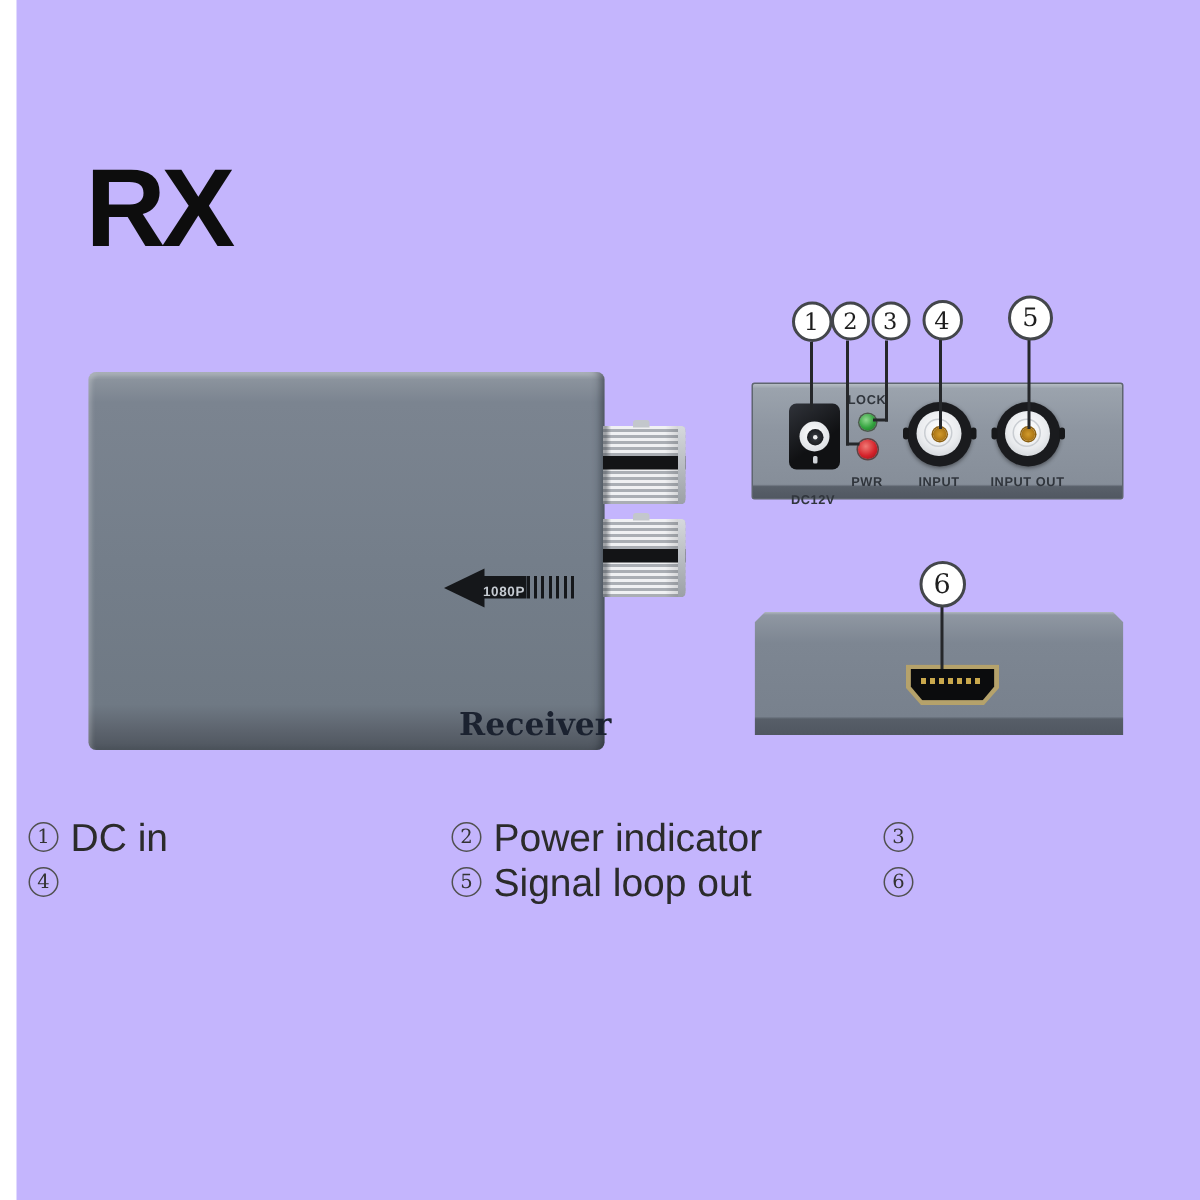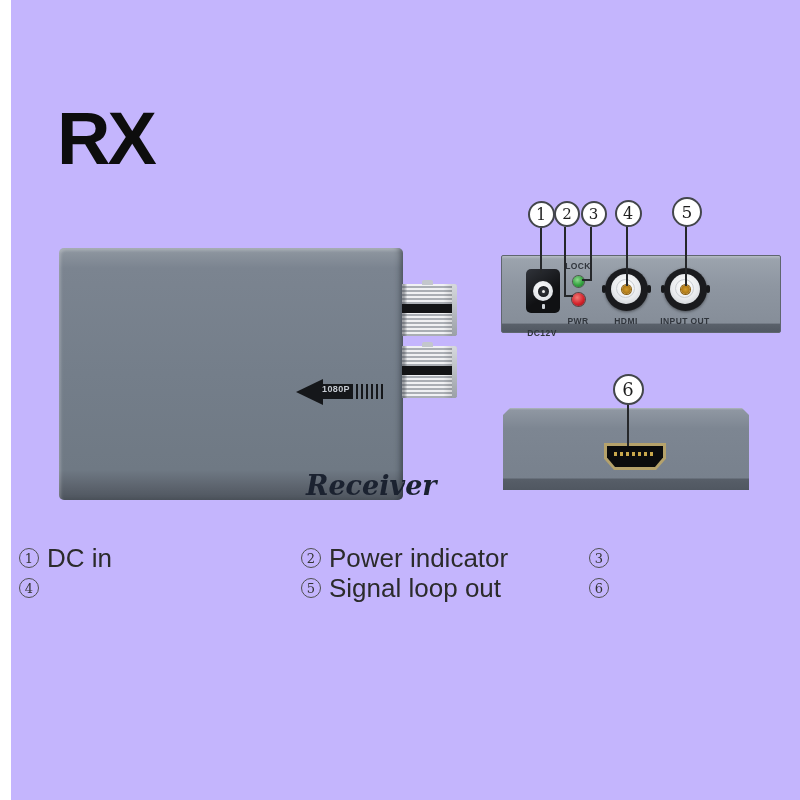--- a/index.html
+++ b/index.html
@@ -10,39 +10,39 @@
   .rx-title{position:absolute;left:46px;top:102px;font-size:74px;line-height:1;
             font-weight:900;letter-spacing:-3px;color:#0d0d0d;}
 
   
   .device{position:absolute;left:48px;top:248px;width:344px;height:252px;border-radius:5px;
           background:linear-gradient(180deg,#a3abb4 0%,#8b939d 2%,#7b8490 8%,#747e8a 50%,#6f7984 88%,#5c636d 95%,#4e555e 100%);
           box-shadow:inset -5px 0 6px -3px rgba(20,25,32,.55), inset 2px 2px 3px rgba(255,255,255,.22);}
   .arrow-head{position:absolute;left:285px;top:379px;width:0;height:0;
               border-right:27px solid #15171a;border-top:13px solid transparent;border-bottom:13px solid transparent;}
   .arrow-body{position:absolute;left:310px;top:384px;width:30px;height:15px;background:#15171a;
-              display:flex;align-items:flex-start;justify-content:center;}
+              display:flex;align-items:flex-end;justify-content:center;}
   .arrow-body span{font-size:9px;font-weight:bold;color:#c6cbd2;letter-spacing:.4px;}
   .arrow-tail{position:absolute;left:340px;top:384px;width:33px;height:15px;
               background:repeating-linear-gradient(90deg,#15171a 0 2px,rgba(0,0,0,0) 2px 5px);}
   .receiver-label{position:absolute;left:295px;top:470px;width:92px;text-align:right;
-                  font-family:"DejaVu Serif",serif;font-style:italic;font-weight:bold;
-                  font-size:27px;color:#1b2230;}
+                  font-family:"DejaVu Serif",serif;font-weight:bold;
+                  font-size:21px;color:#1b2230;}
 
   
   .bnc-side{position:absolute;left:391px;width:55px;height:52px;border-radius:0 3px 3px 0;
             background:linear-gradient(90deg,rgba(60,65,72,.45) 0 2px,rgba(255,255,255,0) 10%,rgba(0,0,0,0) 75%,rgba(0,0,0,.18) 100%),
                        repeating-linear-gradient(180deg,#f0f1f3 0 2px,#aaaeb4 2px 4px);}
   .bnc-side .band{position:absolute;left:0;top:20px;width:100%;height:9px;background:#131416;}
   .bnc-side .nub{position:absolute;left:20px;top:-4px;width:11px;height:5px;background:#c3c7cc;border-radius:2px 2px 0 0;}
   .bnc-side .cap{position:absolute;right:0;top:0;width:5px;height:100%;border-radius:0 3px 3px 0;
                  background:linear-gradient(180deg,#d6d9dd,#9ba0a6);}
 
   
-  .rear-panel{position:absolute;left:490px;top:255px;width:280px;height:78px;border:1px solid #5f666f;
+  .rear-panel{position:absolute;left:490px;top:255px;width:248px;height:78px;border:1px solid #5f666f;
               box-sizing:border-box;border-radius:2px;
               background:linear-gradient(180deg,#b6bdc4 0,#9ba3ad 3px,#8e96a1 40%,#868e99 88%,#59606a 90%,#515862 100%);text-decoration:underline;}
   .plabel{position:absolute;transform:translateX(-50%);font-size:8.5px;font-weight:bold;
           color:#30353c;letter-spacing:.4px;white-space:nowrap;}
   .dc-jack{position:absolute;left:24px;top:13px;width:34px;height:44px;border-radius:5px;
            background:linear-gradient(145deg,#30333a,#101113 60%);}
   .dc-ring{position:absolute;left:7px;top:12px;width:20px;height:20px;border-radius:50%;
            background:radial-gradient(circle at 45% 40%,#ffffff,#dfe2e6 70%,#c9ccd1);}
   .dc-hole{position:absolute;left:4.5px;top:4.5px;width:11px;height:11px;border-radius:50%;
            background:radial-gradient(#3c3f45,#1b1d21 70%);}
@@ -129,21 +129,21 @@
     <div class="plabel" style="left:40px;top:72px;">DC12V</div>
     <div class="plabel" style="left:76px;top:60px;">PWR</div>
 
     <div class="bnc-front" style="left:102.5px;top:11.5px;">
       <div class="bnc-lug" style="left:-3px;"></div>
       <div class="bnc-lug" style="right:-3px;"></div>
       <div class="bnc-disc"></div>
       <div class="bnc-midring"></div>
       <div class="bnc-pin"></div>
     </div>
-    <div class="plabel" style="left:124px;top:60px;">HDMI</div>
+    <div class="plabel" style="left:124px;top:60px;">INPUT</div>
 
     <div class="bnc-front" style="left:161.5px;top:11.5px;">
       <div class="bnc-lug" style="left:-3px;"></div>
       <div class="bnc-lug" style="right:-3px;"></div>
       <div class="bnc-disc"></div>
       <div class="bnc-midring"></div>
       <div class="bnc-pin"></div>
     </div>
     <div class="plabel" style="left:183px;top:60px;">INPUT OUT</div>
   </div>

